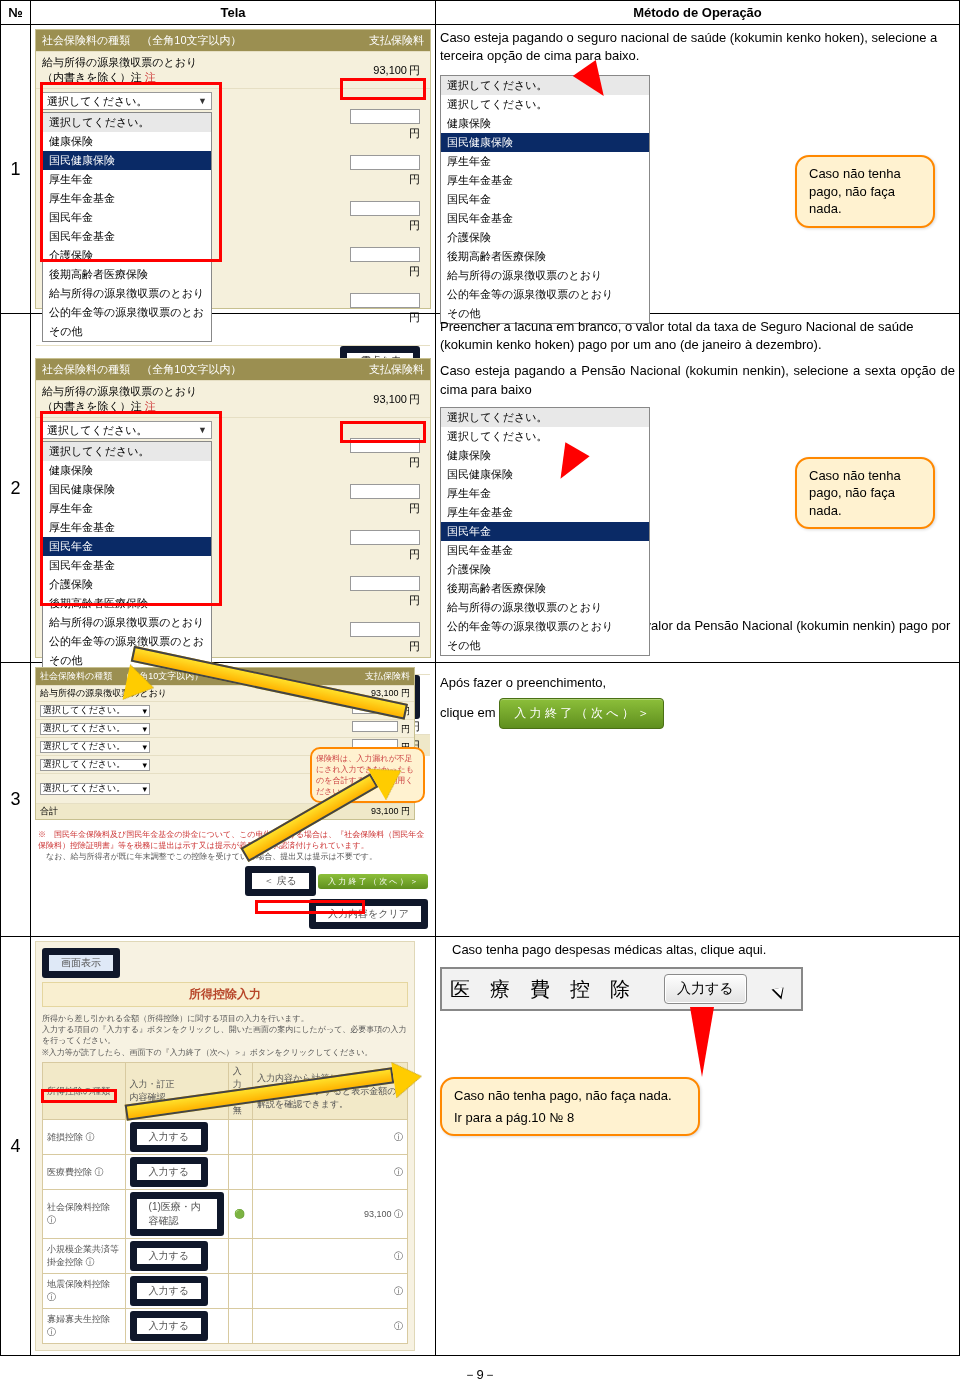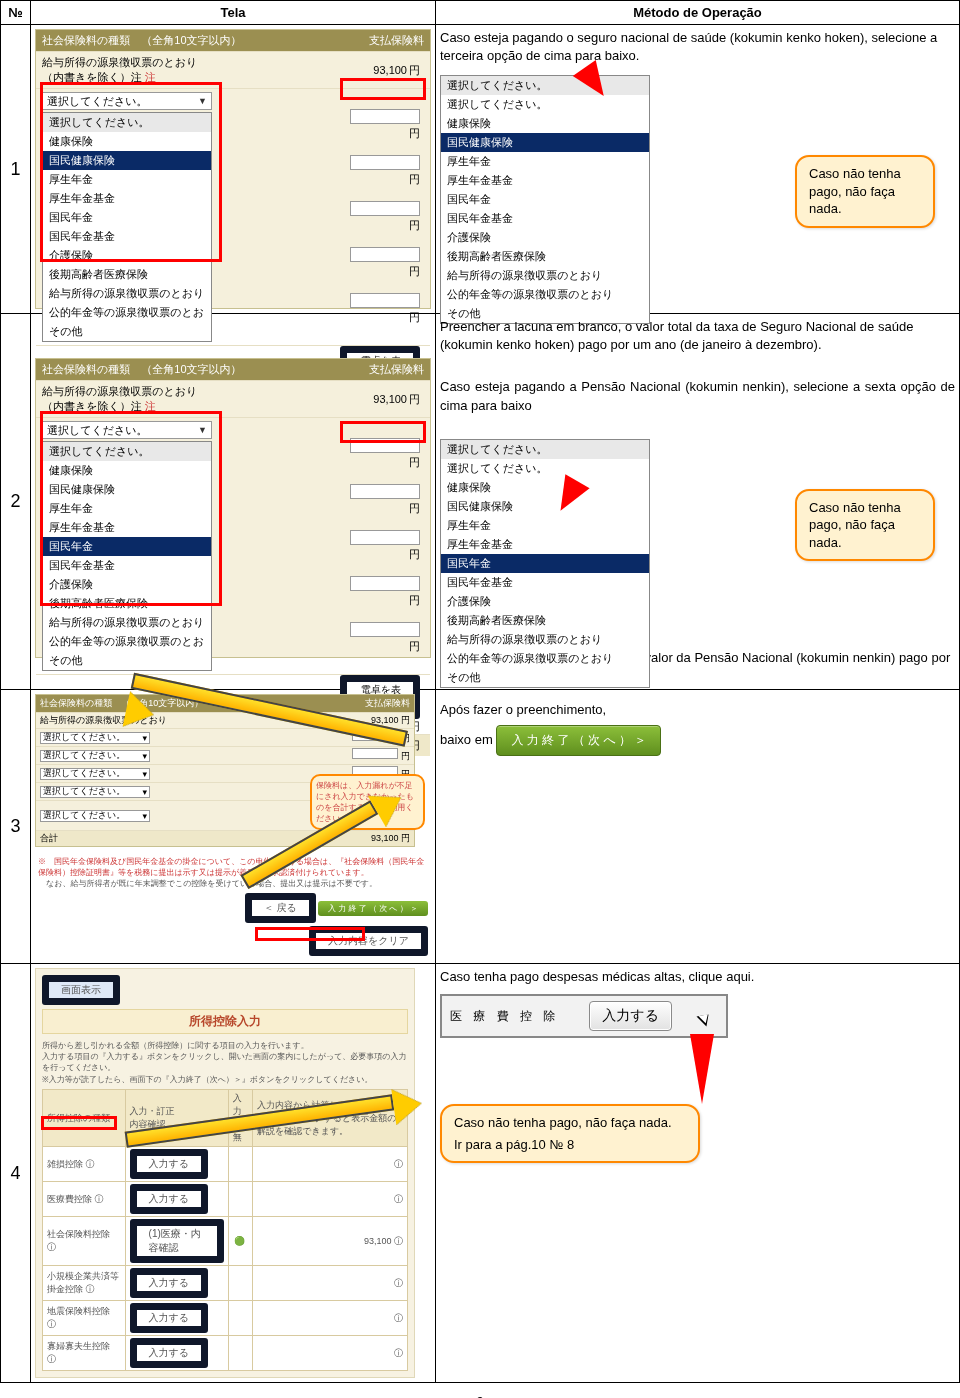--- a/index.html
+++ b/index.html
@@ -98,21 +98,21 @@
   .panelpale { background:#f7f2e2; border:1px solid #e0d8b8; padding:6px; font-size:9px; color:#555; }
   .panelpale .title { background:#f9efd0; color:#b7462a; padding:3px 6px; font-weight:bold; font-size:12px; text-align:center; margin-bottom:6px; border:1px solid #e5d69f; }
   .panelpale .tbl { width:100%; border-collapse:collapse; }
   .panelpale .tbl td { border:1px solid #d8caa0; padding:2px 4px; background:#fff; }
   .panelpale .tbl td.hd { background:#f2e9c8; }
 
   .btnpale { display:inline-block; border:7px solid #0f172a; background:#fff; padding:1px 12px; border-radius:3px; font-size:10px; }
   .btngreen-sm { display:inline-block; background:linear-gradient(#8cbf3a,#5f8f1e); color:#fff; padding:2px 10px; border-radius:3px; font-size:10px; }
 
   .medbar { border:2px solid #888; background:#f2f2f2; display:inline-flex; align-items:center; padding:5px 8px; gap:30px; }
-  .medbar .lbl { font-size:12px; font-family:Liberation Sans, sans-serif; letter-spacing:4px; }
+  .medbar .lbl { font-size:20px; font-family:Liberation Mono, monospace; letter-spacing:4px; }
   .winbtn {
     display:inline-block; background:linear-gradient(#fefefe,#e2e2e2);
     border:1px solid #8a8a8a; border-radius:4px; padding:5px 12px;
     font-size:14px; font-family:"MS Gothic",monospace;
     box-shadow: inset 0 0 0 1px #fff;
   }
   .cursor { display:inline-block; width:16px; height:22px; position:relative; top:4px; left:-4px; }
   .cursor::before { content:""; position:absolute; width:0; height:0;
     border-left:10px solid #000; border-top:7px solid transparent; border-bottom:7px solid transparent;
     transform: rotate(-45deg); top:2px; left:2px; }
@@ -282,21 +282,21 @@
       <div class="jprow" style="background:#efe8c9">
         <div class="l jpcell">合計</div>
         <div class="r"><span>93,100</span><span class="yen">円</span></div>
       </div>
       <div class="redbox" style="left:4px; top:52px; width:182px; height:195px;"></div>
       <div class="redbox" style="right:4px; top:62px; width:86px; height:22px;"></div>
     </div>
   </td>
   <td class="opcell">
     <div style="line-height:1.4; margin-bottom:8px;">Preencher a lacuna em branco, o valor total da taxa de Seguro Nacional de saúde (kokumin kenko hoken) pago por um ano (de janeiro à dezembro).</div>
-    <div style="line-height:1.4; margin:24px 0; text-align:justify;">Caso esteja pagando a Pensão Nacional (kokumin nenkin), selecione a sexta opção de cima para baixo</div>
+    <div style="line-height:1.4; margin:8px 0; text-align:justify;">Caso esteja pagando a Pensão Nacional (kokumin nenkin), selecione a sexta opção de cima para baixo</div>
     <div class="rel" style="height:210px;">
       <div class="jplist" style="position:absolute; left:0; top:0;">
         <div class="li head">選択してください。</div>
         <div class="li">選択してください。</div>
         <div class="li">健康保険</div>
         <div class="li">国民健康保険</div>
         <div class="li">厚生年金</div>
         <div class="li">厚生年金基金</div>
         <div class="li sel">国民年金</div>
         <div class="li">国民年金基金</div>
@@ -401,21 +401,21 @@
       </div>
       <div class="yarrow" style="left:200px; top:130px; transform:rotate(-30deg);">
         <span class="shaft" style="width:150px;"></span><span class="head"></span>
       </div>
     </div>
   </td>
   <td class="opcell">
     <div style="padding-top:6px; line-height:1.6;">
       <div>Após fazer o preenchimento,</div>
       <div style="margin-top:4px;">
-        <span>baixo em</span>
+        <span>clique em</span>
         <span class="greenbtn">入 力 終 了 （ 次 へ ） ＞</span>
       </div>
     </div>
   </td>
 </tr>
 
 <tr>
   <td class="numcol">4</td>
   <td class="telacol">
     <div class="rel">
@@ -470,21 +470,21 @@
         </tbody>
               </table>
       </div>
       <div class="redbox" style="left:6px; top:148px; width:76px; height:14px;"></div>
       <div class="yarrow" style="left:90px; top:138px; transform:rotate(-8deg);">
         <span class="shaft" style="width:270px;"></span><span class="head"></span>
       </div>
     </div>
   </td>
   <td class="opcell">
-    <div style="line-height:1.4; margin-bottom:8px;">Caso tenha pago despesas médicas altas, clique aqui.</div>
+    <div style="line-height:1.4; margin-bottom:8px;margin-left:12px;">Caso tenha pago despesas médicas altas, clique aqui.</div>
     <div class="rel" style="height:70px;">
       <div class="medbar">
         <span class="lbl">医 療 費 控 除</span>
         <span class="winbtn">入力する</span>
         <span class="cursor"></span>
       </div>
       <div class="arrow red-vert" style="left:250px; top:40px;"></div>
     </div>
     <div class="callout" style="margin-top:40px; width:260px;">
       <div style="text-align:justify;">Caso não tenha pago, não faça nada.</div>

